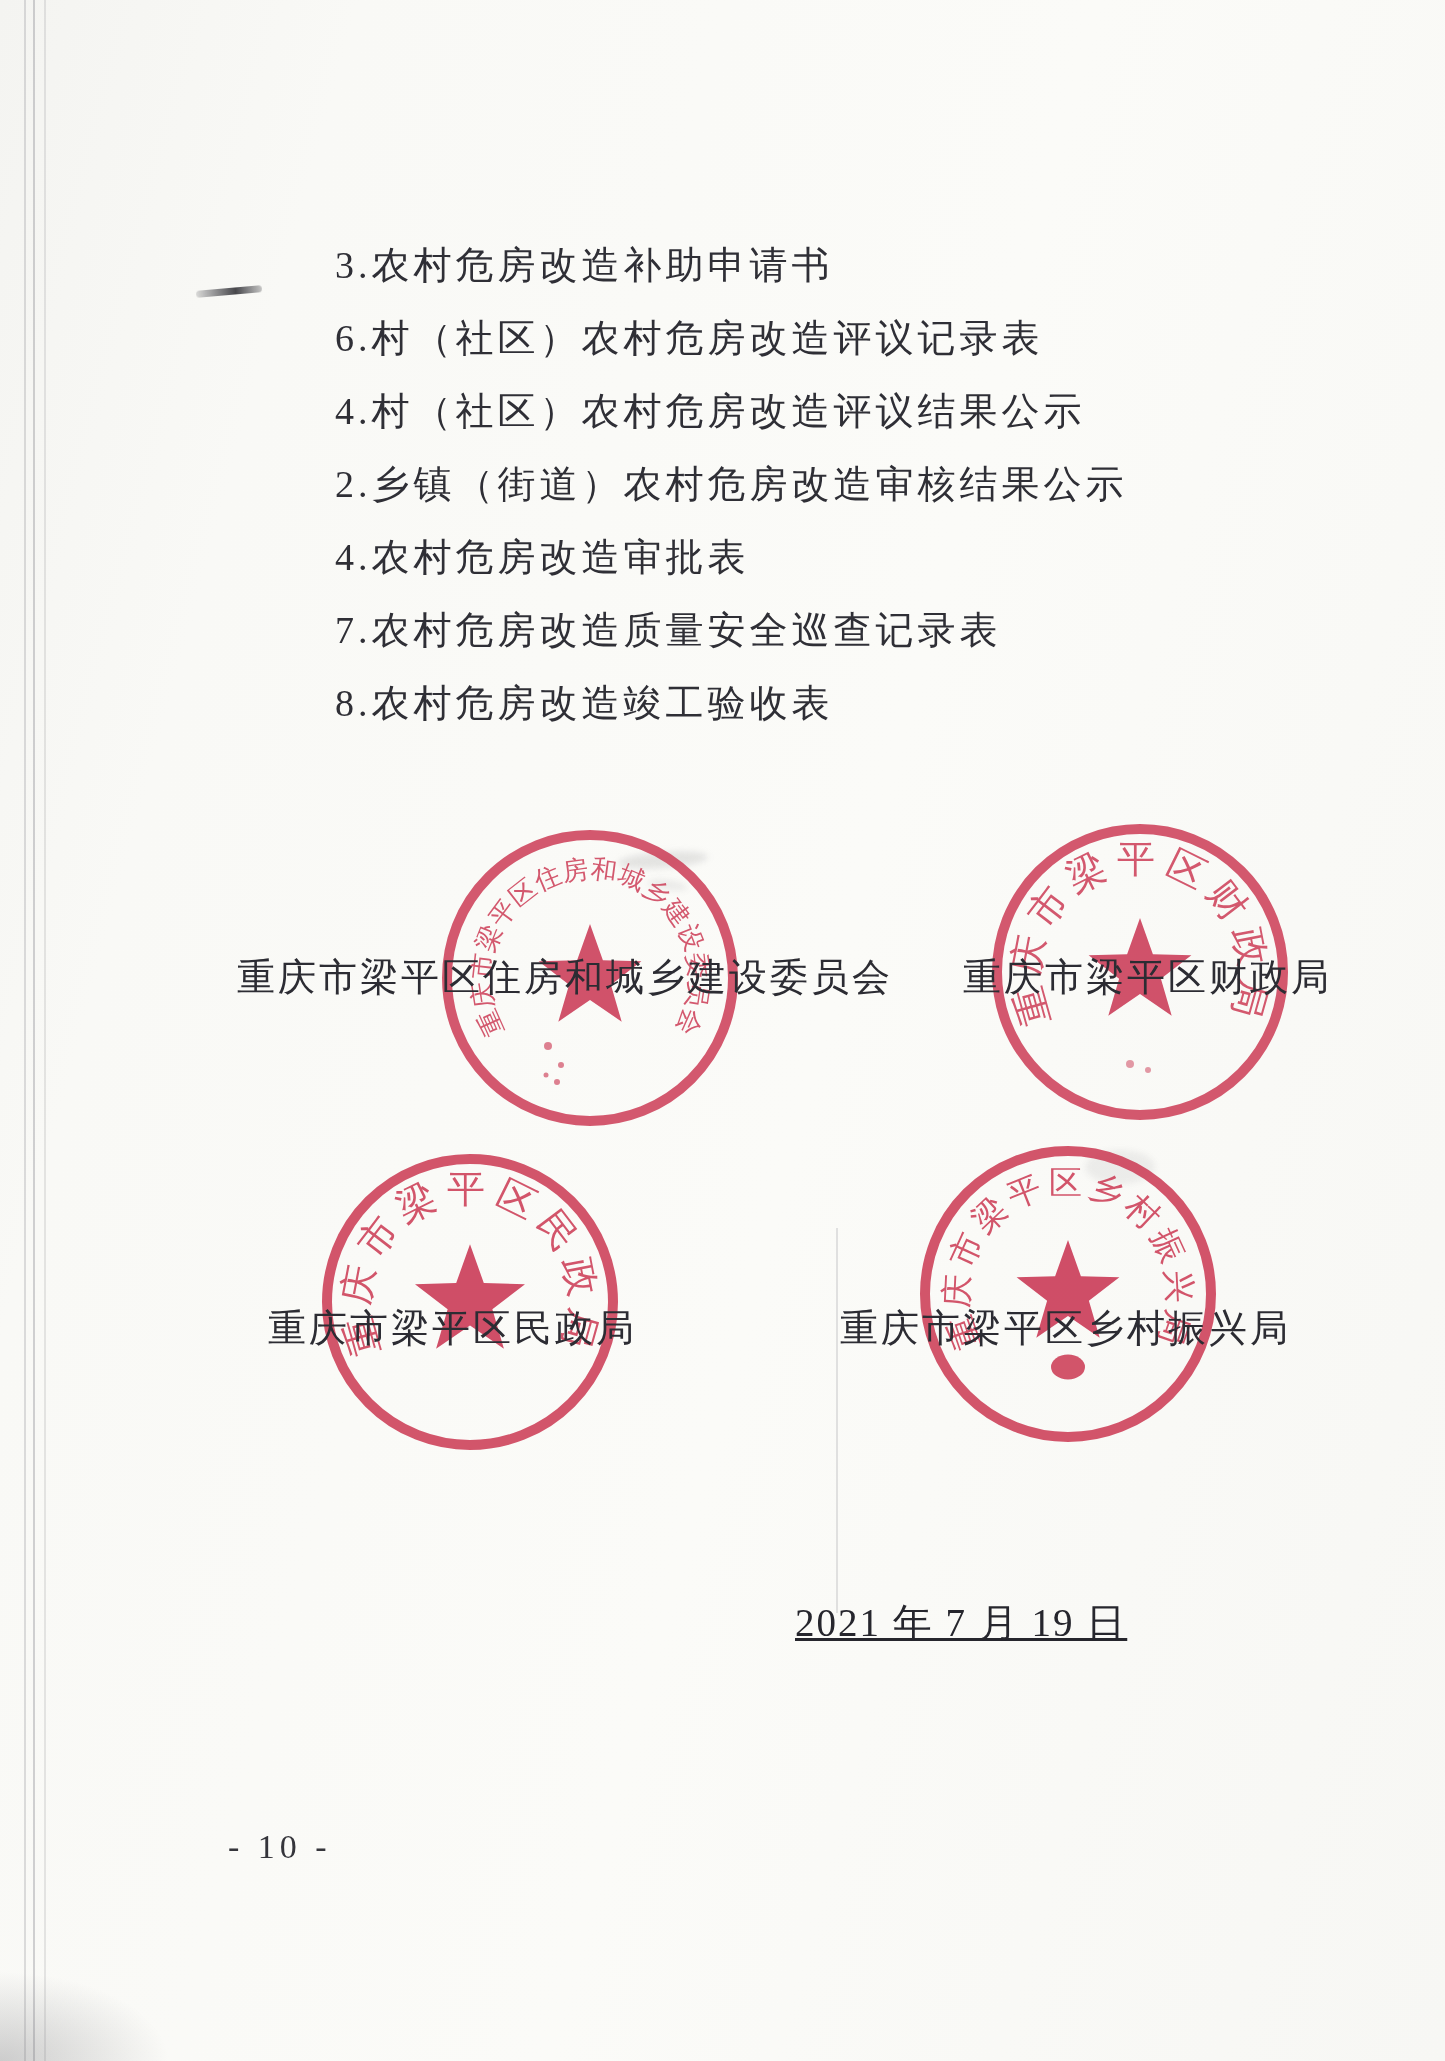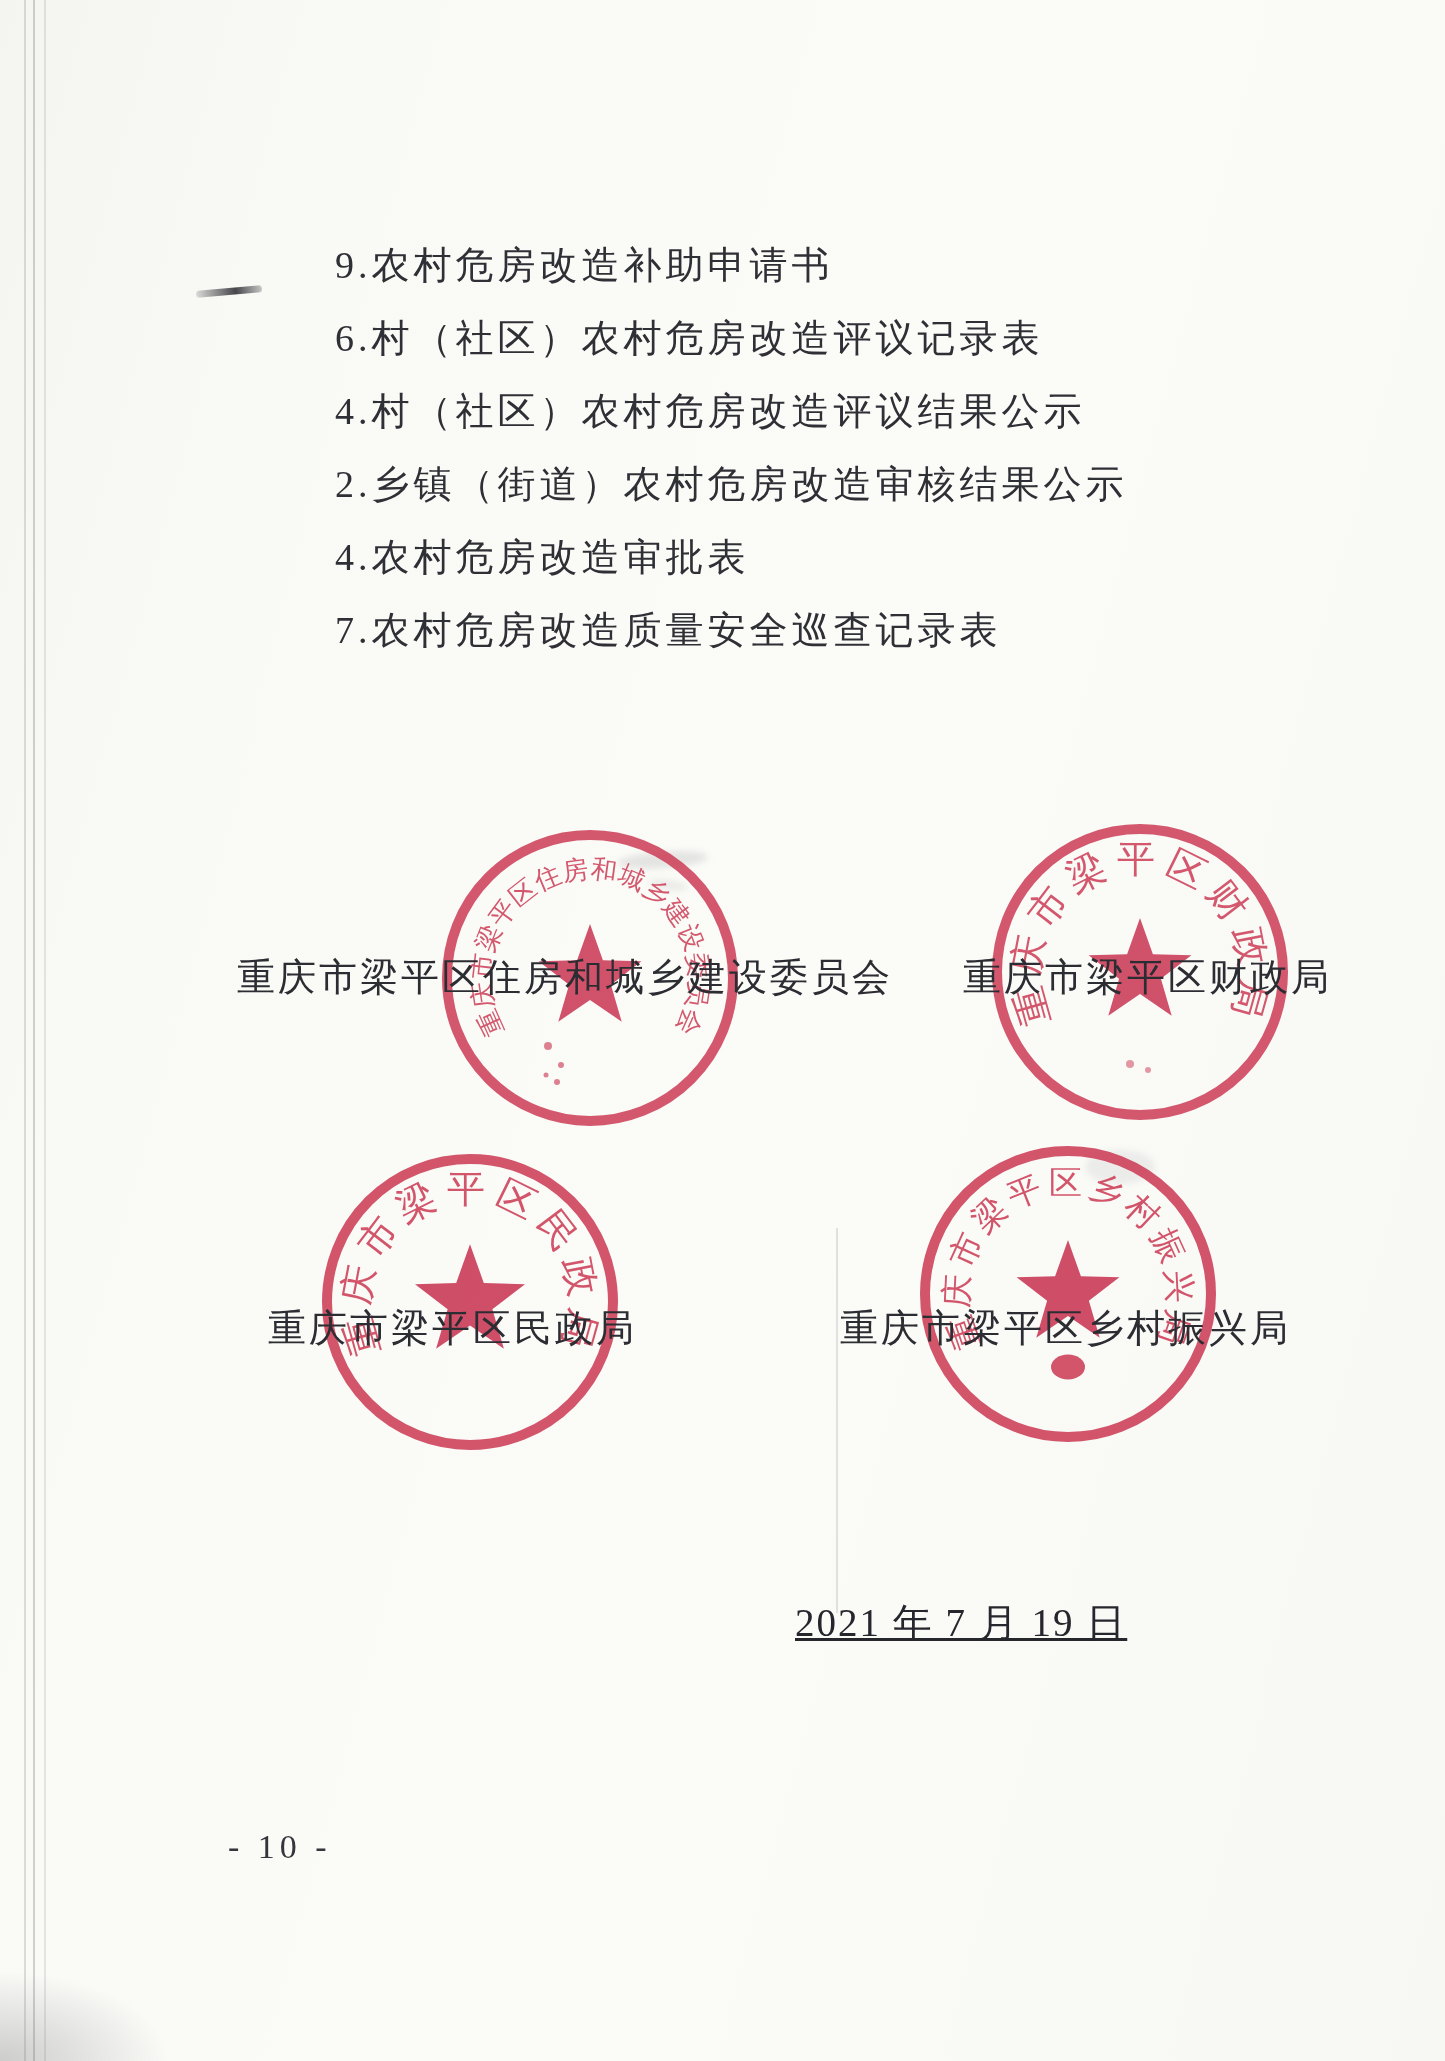--- a/index.html
+++ b/index.html
@@ -75,26 +75,27 @@
   <div class="scanline l2"></div>
   <div class="scanline l3"></div>
   <div class="pen-mark"></div>
   <div class="smudge s1"></div>
   <div class="smudge s2"></div>
   <div class="smudge s3"></div>
   <div class="faint-vline"></div>
   <div class="corner-shade"></div>
 
   <div class="att-list">
-    <div class="att-item">9.农村危房改造补助申请书</div>
+    <div class="att-item">3.农村危房改造补助申请书</div>
     <div class="att-item">6.村（社区）农村危房改造评议记录表</div>
     <div class="att-item">4.村（社区）农村危房改造评议结果公示</div>
     <div class="att-item">2.乡镇（街道）农村危房改造审核结果公示</div>
     <div class="att-item">4.农村危房改造审批表</div>
     <div class="att-item">7.农村危房改造质量安全巡查记录表</div>
+    <div class="att-item">8.农村危房改造竣工验收表</div>
   </div>
 
   <div class="seal seal-a">
     <svg viewBox="0 0 320 320">
       <defs>
           <path id="arc-a" d="M 73.4 210 A 100 100 0 1 1 246.6 210" fill="none"></path>
         </defs>
       <g opacity="0.84">
         <circle cx="160" cy="160" r="143" fill="none" stroke-width="10" stroke="#cc3a54"></circle>
         <text class="seal-text" font-size="26" letter-spacing="0.5" text-anchor="middle">

